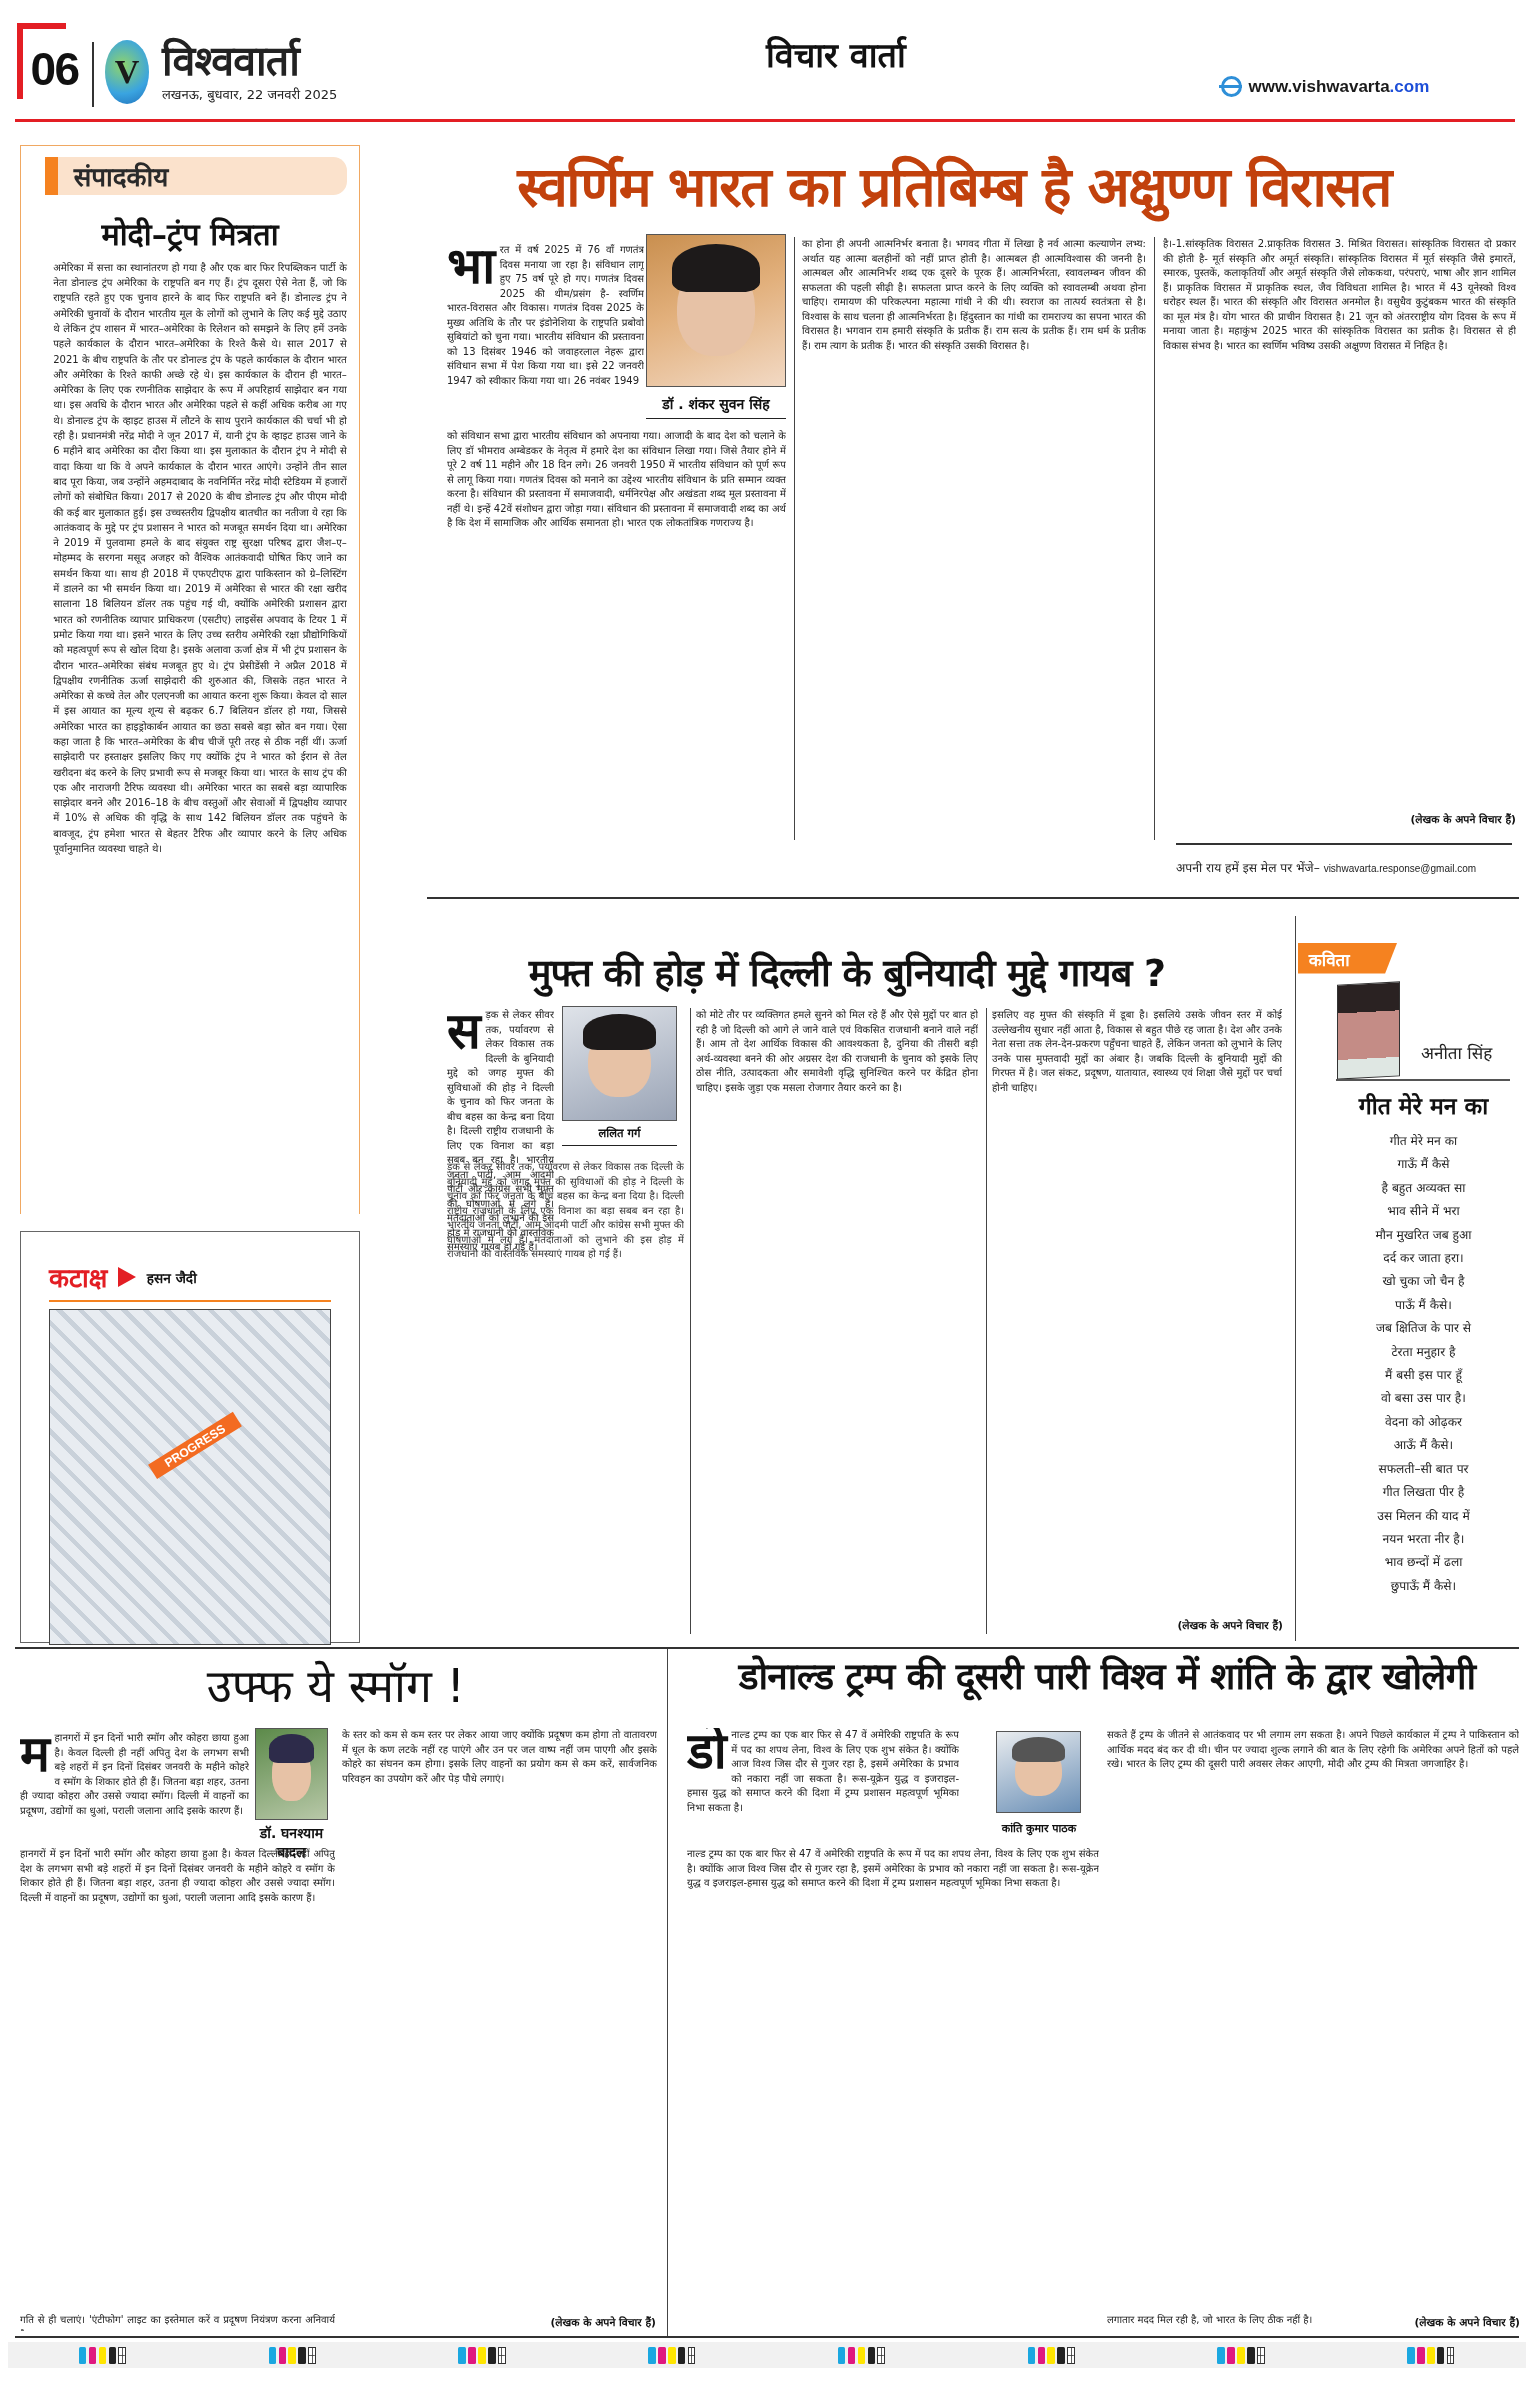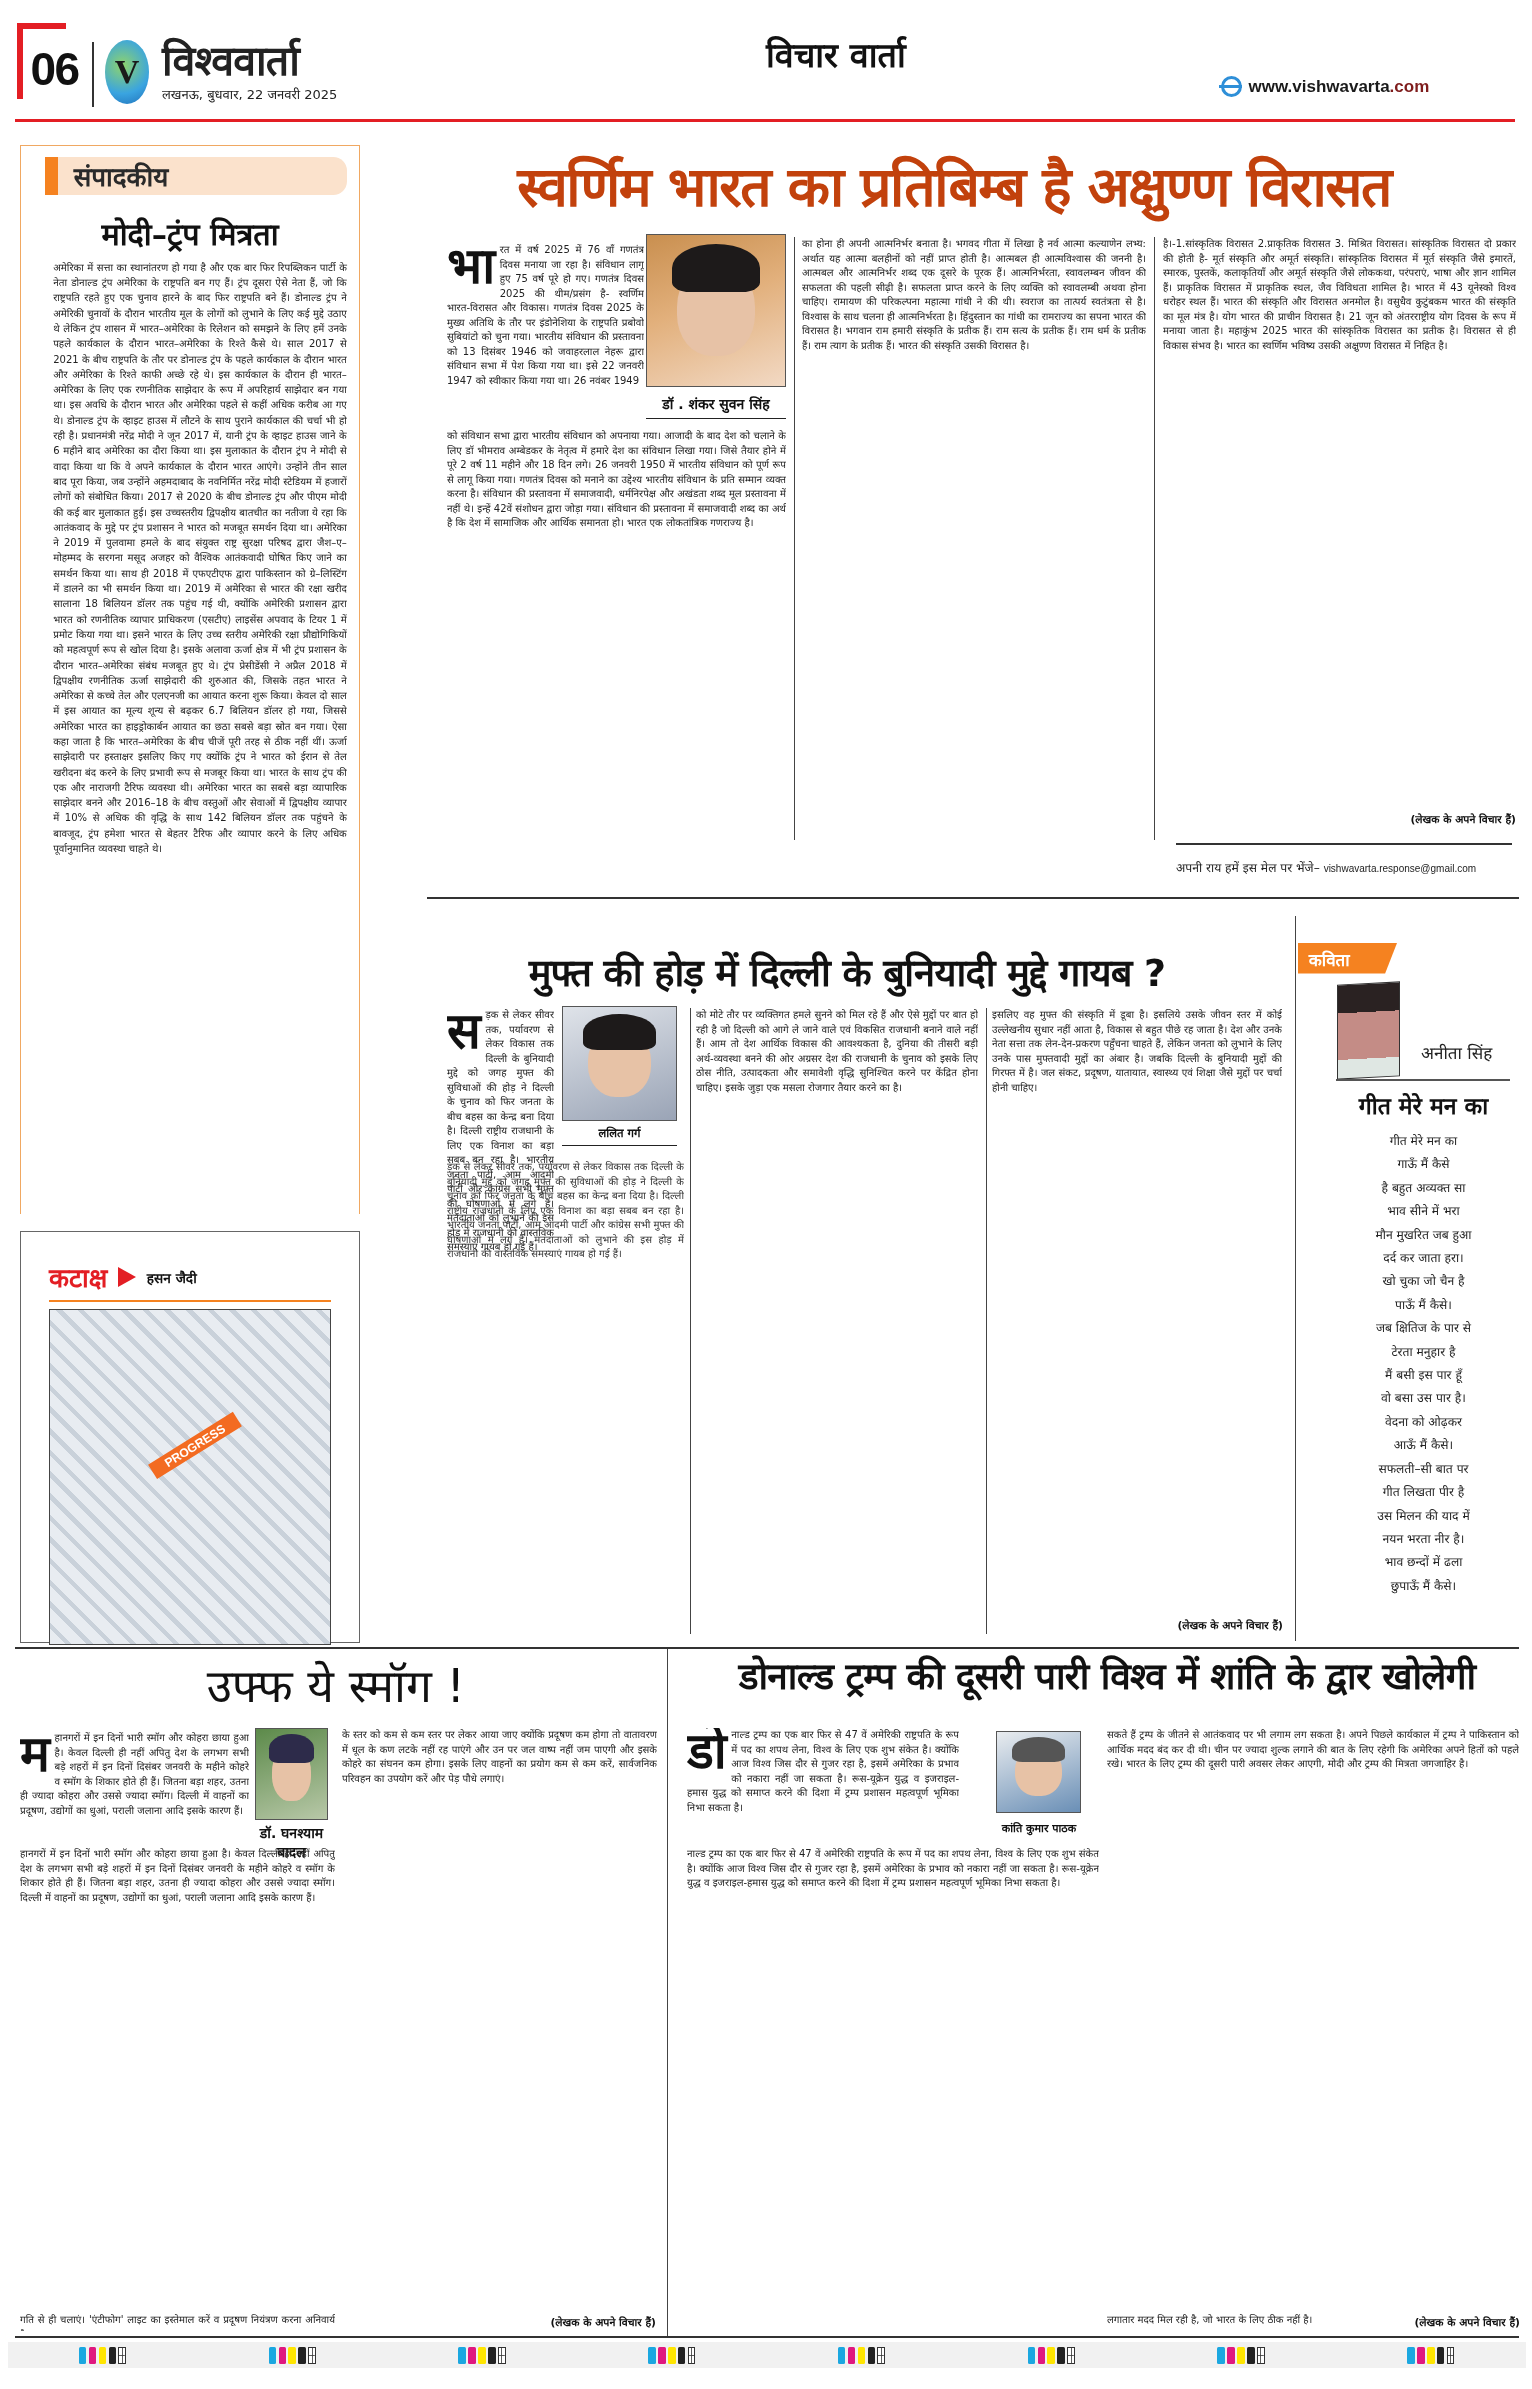--- a/index.html
+++ b/index.html
@@ -9,21 +9,21 @@
   
   .masthead { position: absolute; left: 0; top: 0; width: 1533px; height: 122px; }
   .page-no-wrap { position: absolute; left: 17px; top: 23px; width: 49px; height: 76px; border-left: 6.9px solid #e31e24; border-top: 6.9px solid #e31e24; }
   .page-no { position: absolute; left: 30.5px; top: 42px; font: 700 46px "Liberation Sans", sans-serif; letter-spacing: -1.5px; color: #111; }
   .mh-divider { position: absolute; left: 92px; top: 42px; width: 1.5px; height: 65px; background: #333; }
   .logo { position: absolute; left: 105px; top: 40px; width: 44px; height: 64px; border-radius: 50%; background: radial-gradient(circle at 40% 40%, #8fd46b 0%, #3aa4e0 60%, #1f6fb9 100%); display:flex; align-items:center; justify-content:center; font: 700 34px "Liberation Serif", serif; color:#1a1a1a; }
   .brand { position: absolute; left: 162px; top: 30.5px; font: 700 41px "DejaVu Sans", sans-serif; color: #222; letter-spacing: -0.8px; }
   .dateline { position: absolute; left: 162px; top: 85px; font: 400 13px "DejaVu Sans", sans-serif; color: #222; }
   .section-title { position: absolute; left: 766px; top: 30.5px; font: 700 34px "DejaVu Sans", sans-serif; color: #111; }
   .website { position: absolute; left: 1221px; top: 76px; font: 700 17px "Liberation Sans", sans-serif; color: #1b1b1b; display:flex; align-items:center; gap:6.1px; }
-  .website .com { color: #7f1d1d; }
+  .website .com { color: #1d4ed8; }
   .ie-icon { width: 21.4px; height: 21.4px; border-radius: 50%; border: 3.8px solid #2e8fd8; position: relative; }
   .ie-icon:after { content:""; position:absolute; left:-4.6px; top:6.1px; width:23px; height:3.1px; background:#2e8fd8; }
   .red-rule { position: absolute; left: 15.3px; top: 119px; width: 1500px; height: 3.1px; background: #e31e24; }
 
   
   .editorial { position: absolute; left: 20px; top: 145px; width: 340px; height: 1069px; border-left: 1.5px solid #f0a862; border-right: 1.5px solid #f0a862; border-top: 1.5px solid #f0a862; padding: 10.7px 12.2px; }
   .editorial-tag { height: 38px; background: #fbe2cc; border-radius: 0 13.7px 13.7px 0; border-left: 13.7px solid #f58220; padding-left: 15.3px; font: 700 26px "DejaVu Sans", sans-serif; color: #2a2a2a; display:flex; align-items:center; margin-left: 12.2px; }
   .editorial-title { text-align: center; font: 700 30.5px "DejaVu Sans", sans-serif; margin: 17px 0 6.1px; color: #111; }
   .body-text { font: 400 10px/15.3px "DejaVu Sans", sans-serif; text-align: justify; color: #222; margin-left: 20px; }
   .filler { color: #333; }

